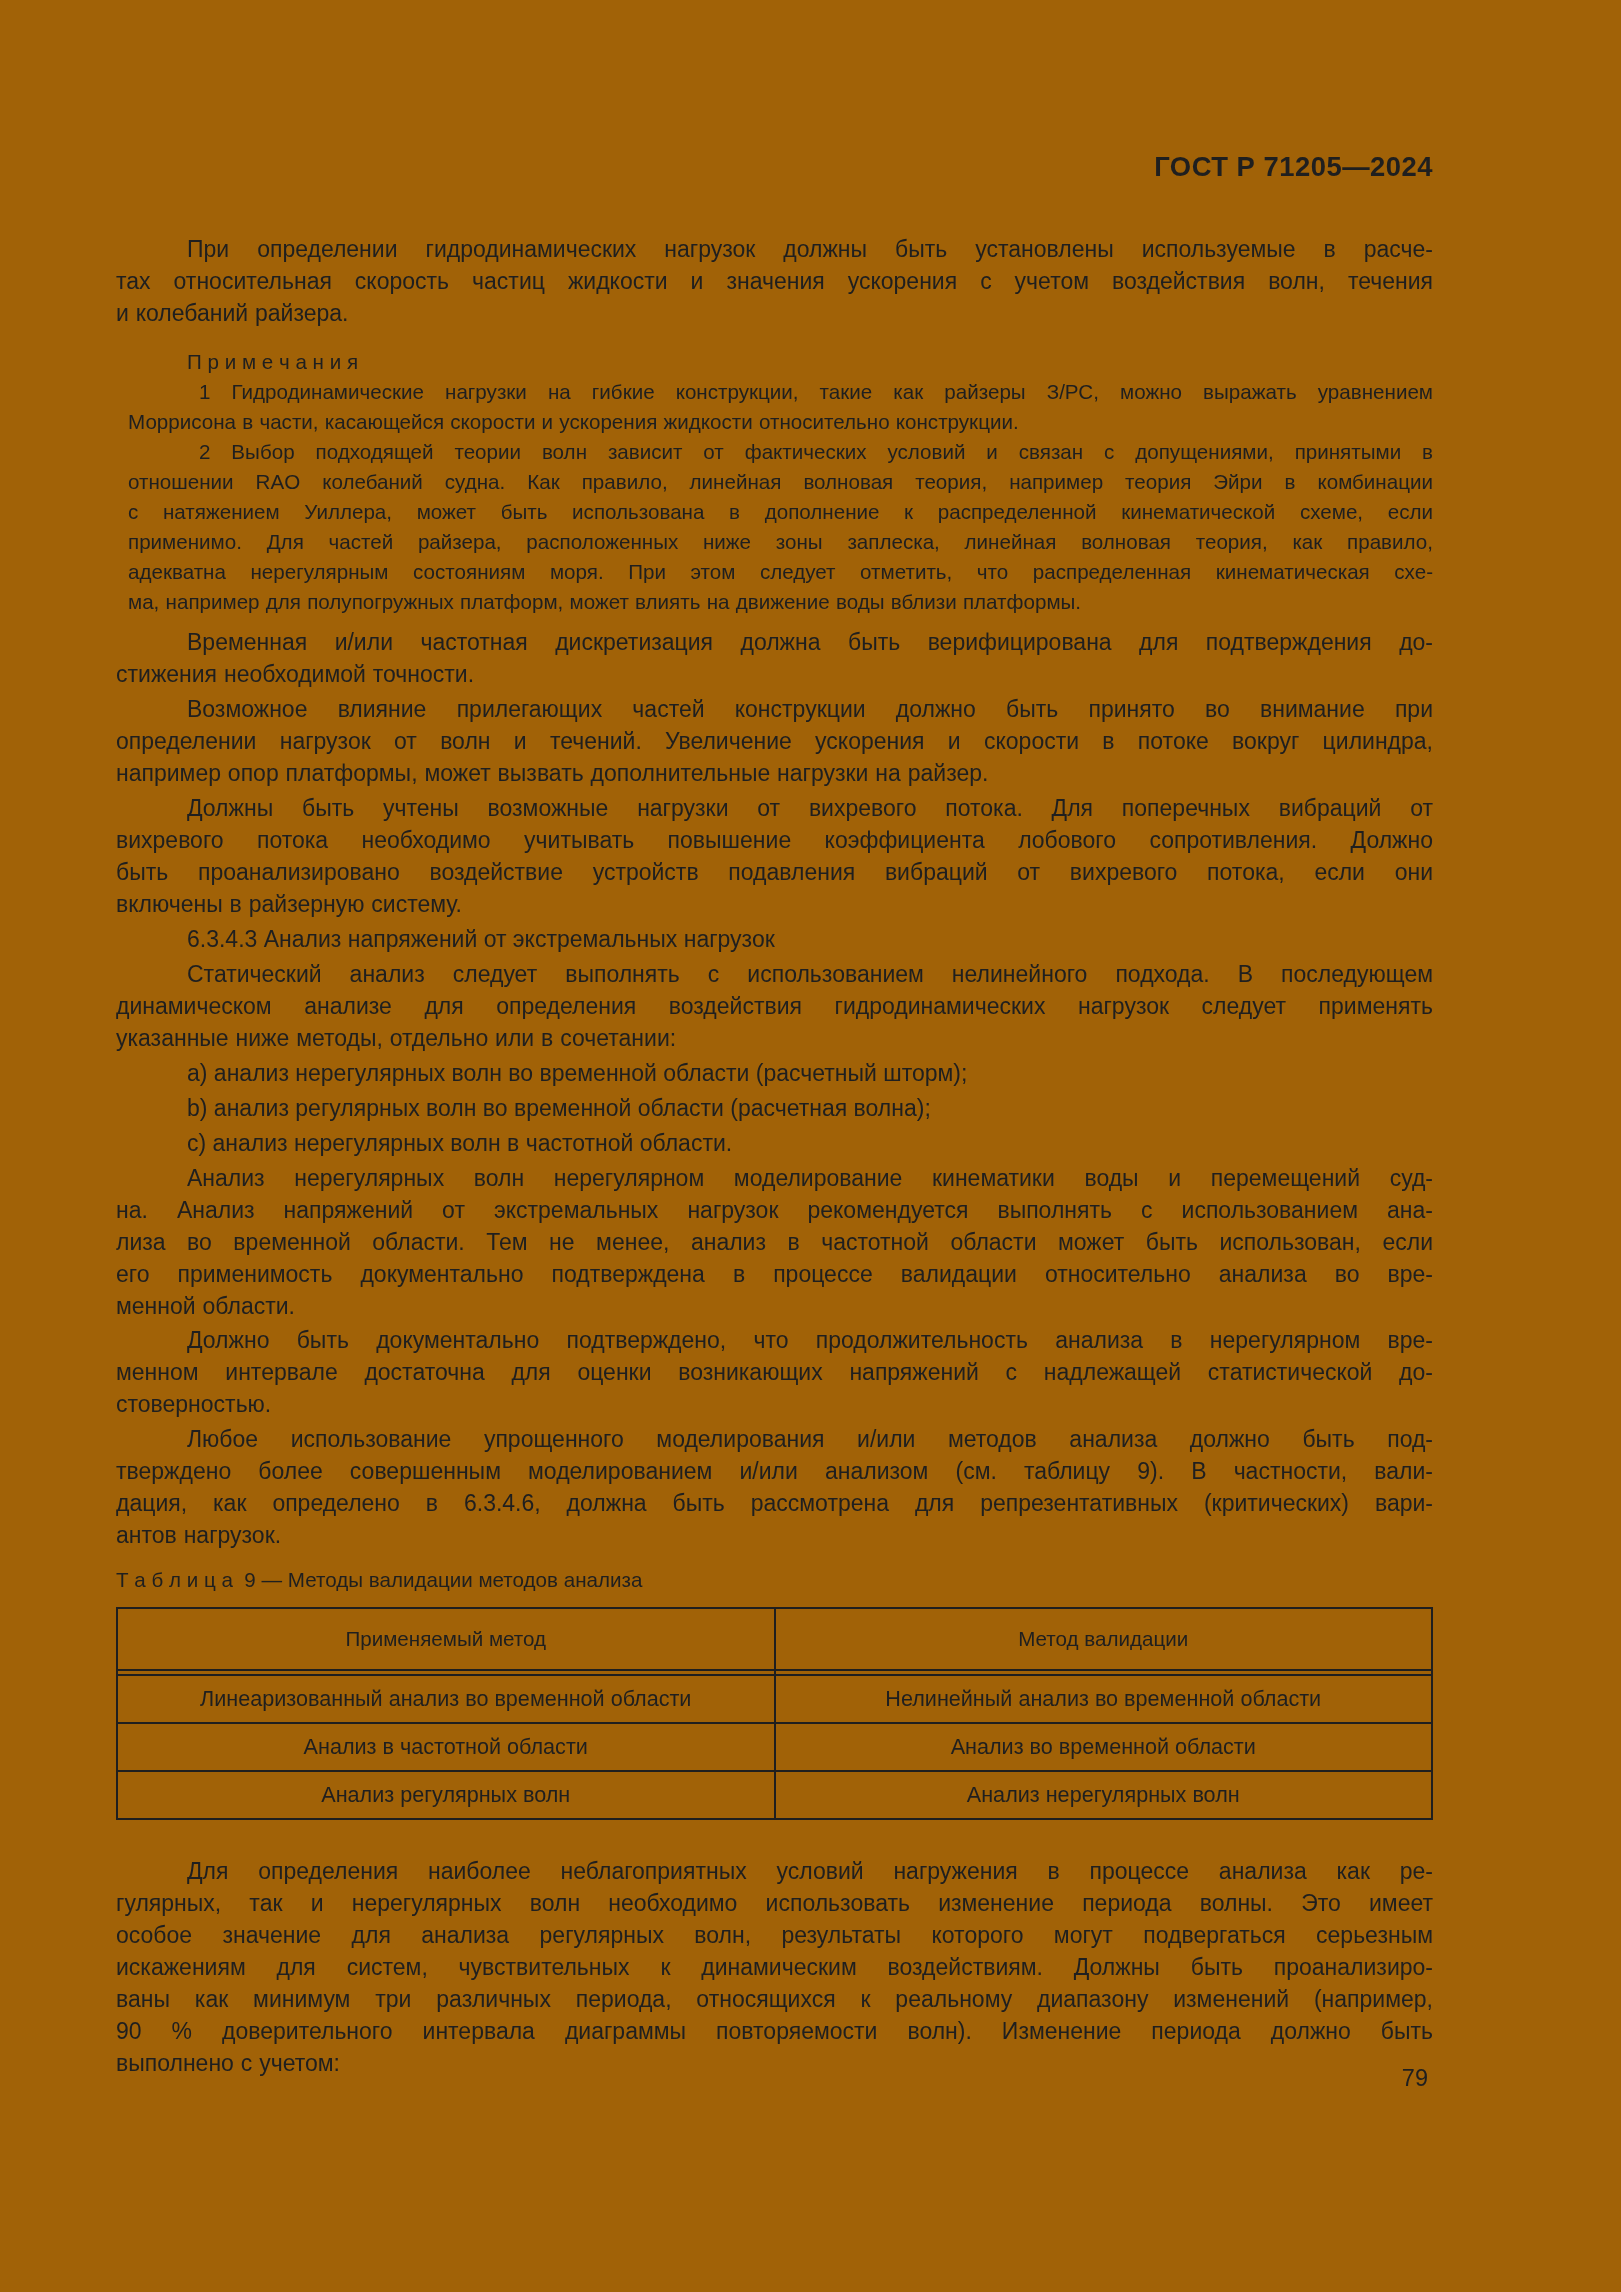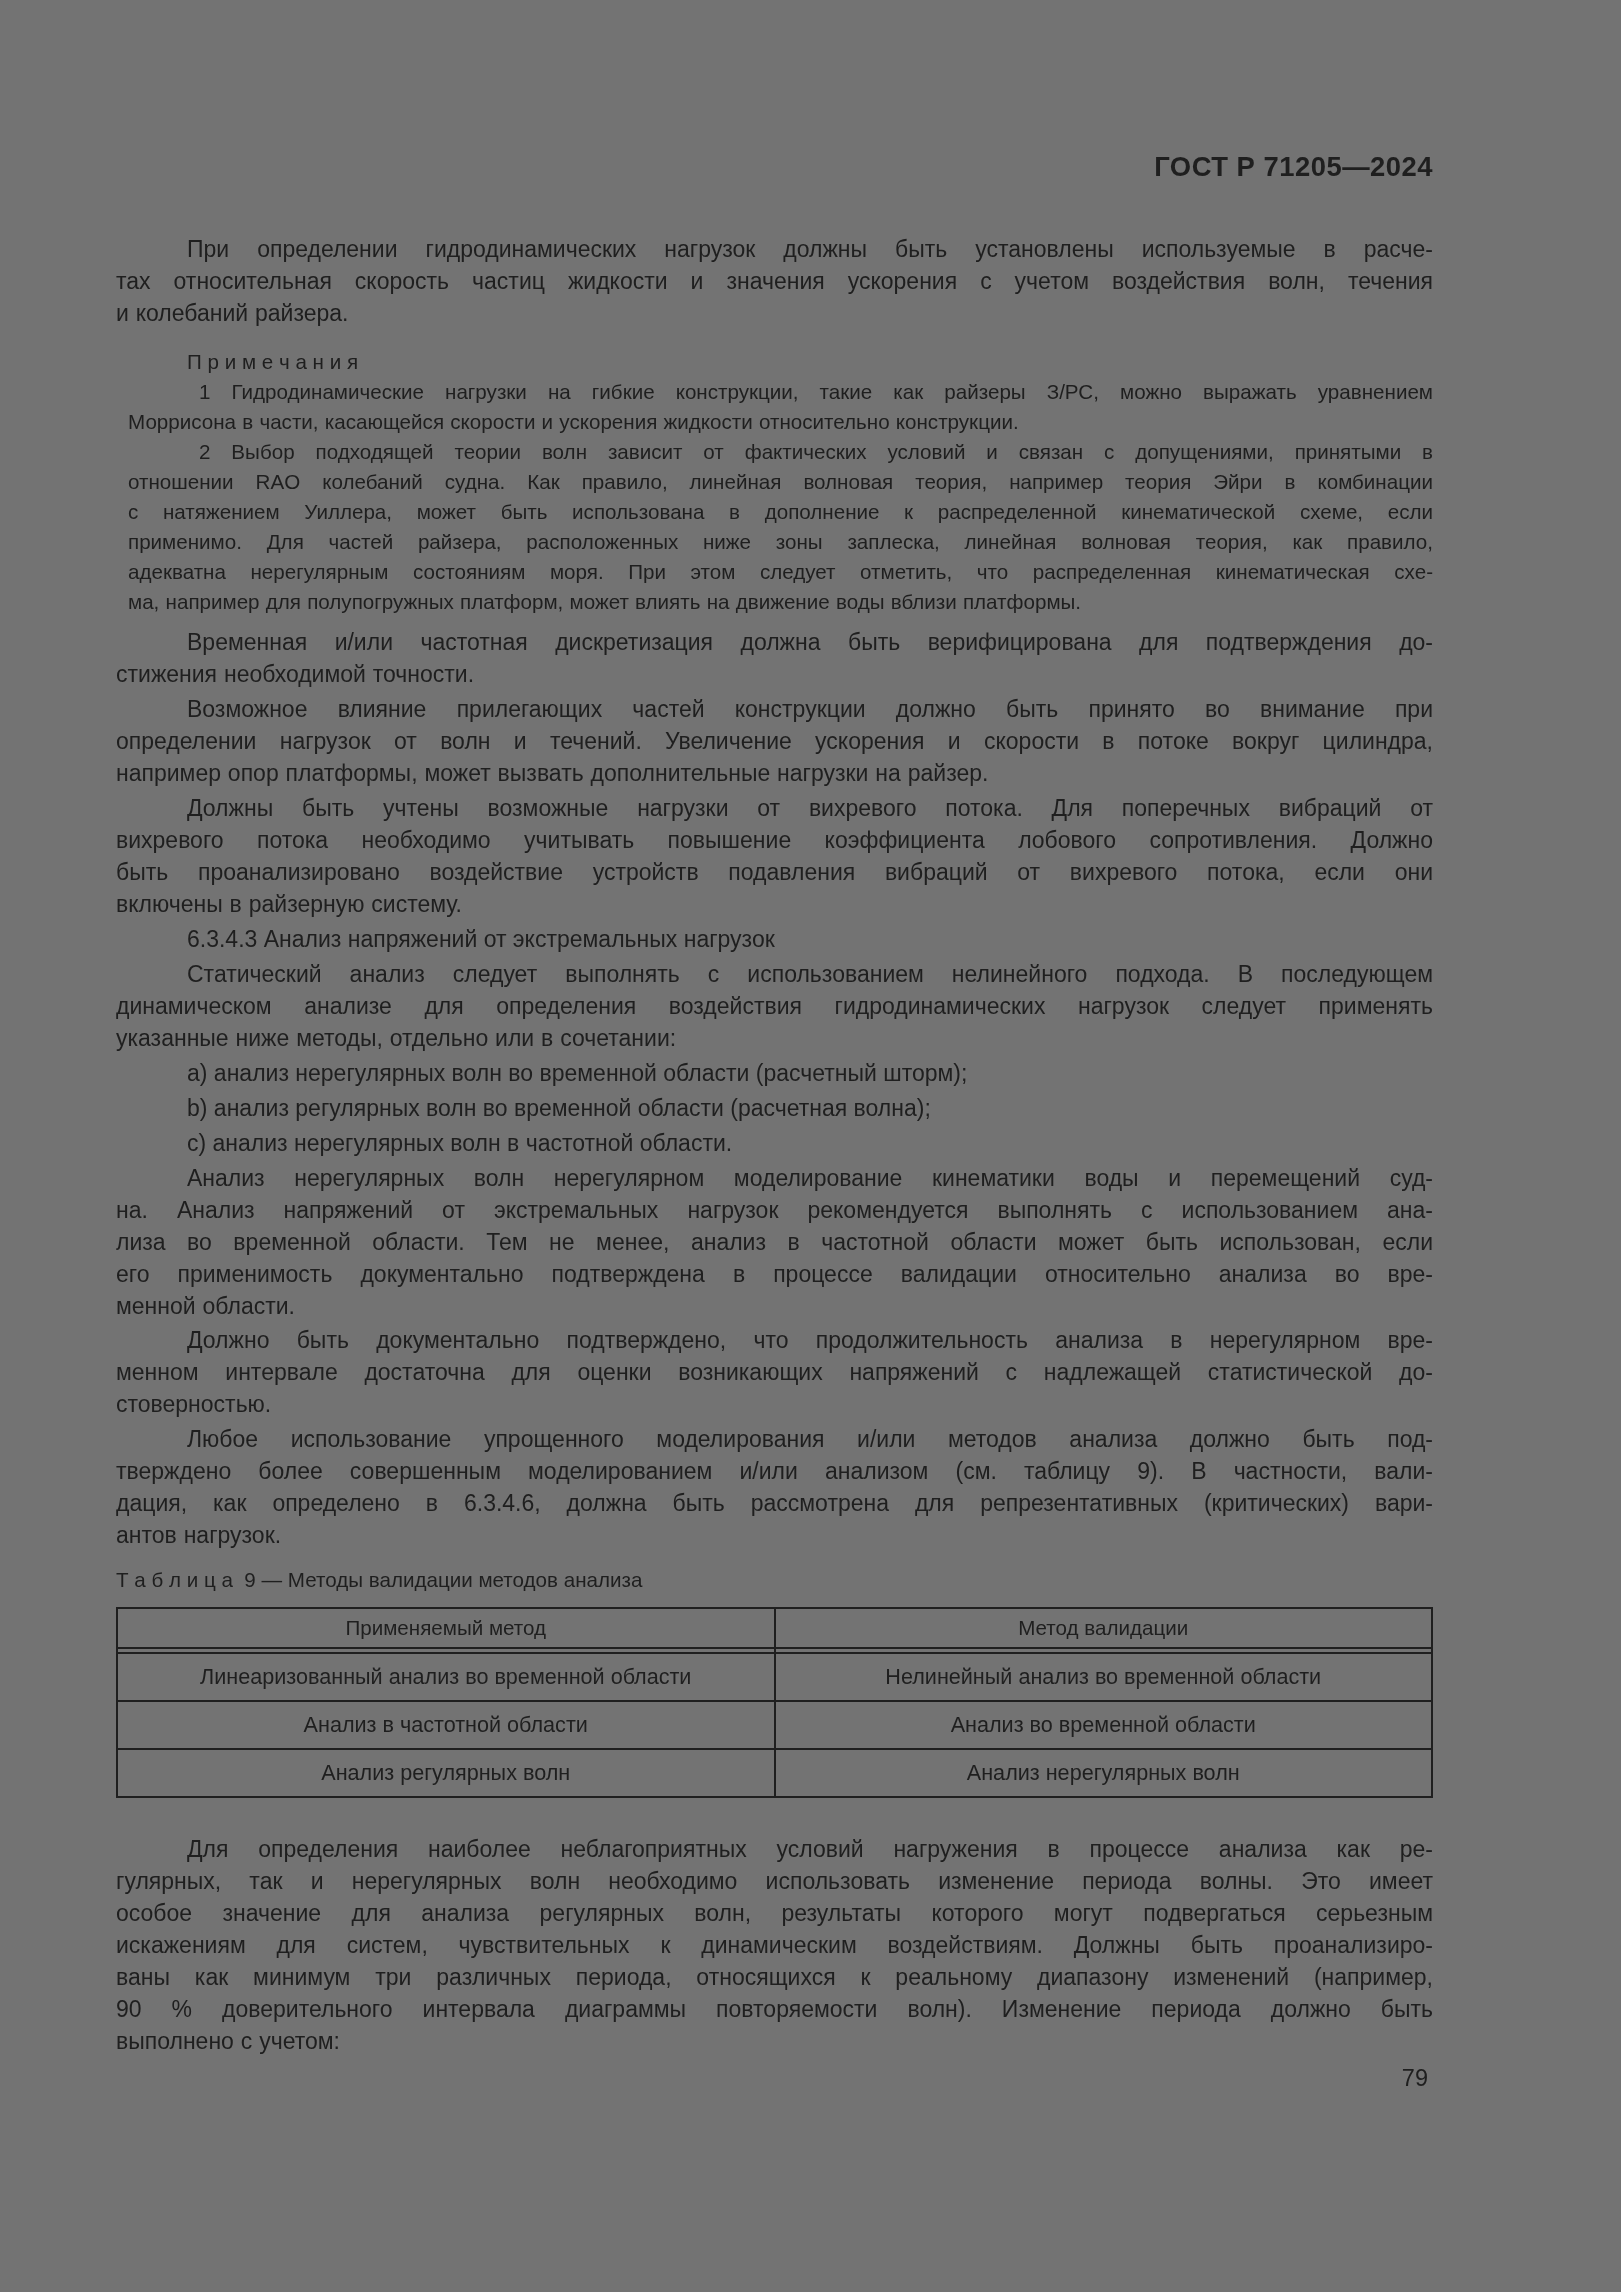--- a/index.html
+++ b/index.html
@@ -4,21 +4,21 @@
 <style>
   html, body {
     margin: 0;
     padding: 0;
     background: #ffffff;
   }
   .page {
     position: relative;
     width: 1621px;
     height: 2293px;
-    background: #737373;
+    background: #a16207;
     color: #1f1f1f;
     font-family: "Liberation Sans", "DejaVu Sans", sans-serif;
     box-sizing: border-box;
     padding: 150px 188px 0 116px;
     overflow: hidden;
   }
   .doc-header {
     text-align: right;
     font-weight: bold;
     font-size: 27.4px;
@@ -79,21 +79,21 @@
     font-size: 20.6px;
     margin-top: 13.7px;
     white-space: pre;
   }
   .gtable {
     margin-top: 11.8px;
     border: 2.9px solid #1f1f1f;
   }
   .g-hrow {
     display: flex;
-    height: 38px;
+    height: 60px;
     border-radius: 15px;
   }
   .g-sep {
     display: flex;
     height: 2.9px;
     border-top: 2px solid #1f1f1f;
     border-bottom: 2px solid #1f1f1f;
   }
   .g-drow {
     display: flex;

